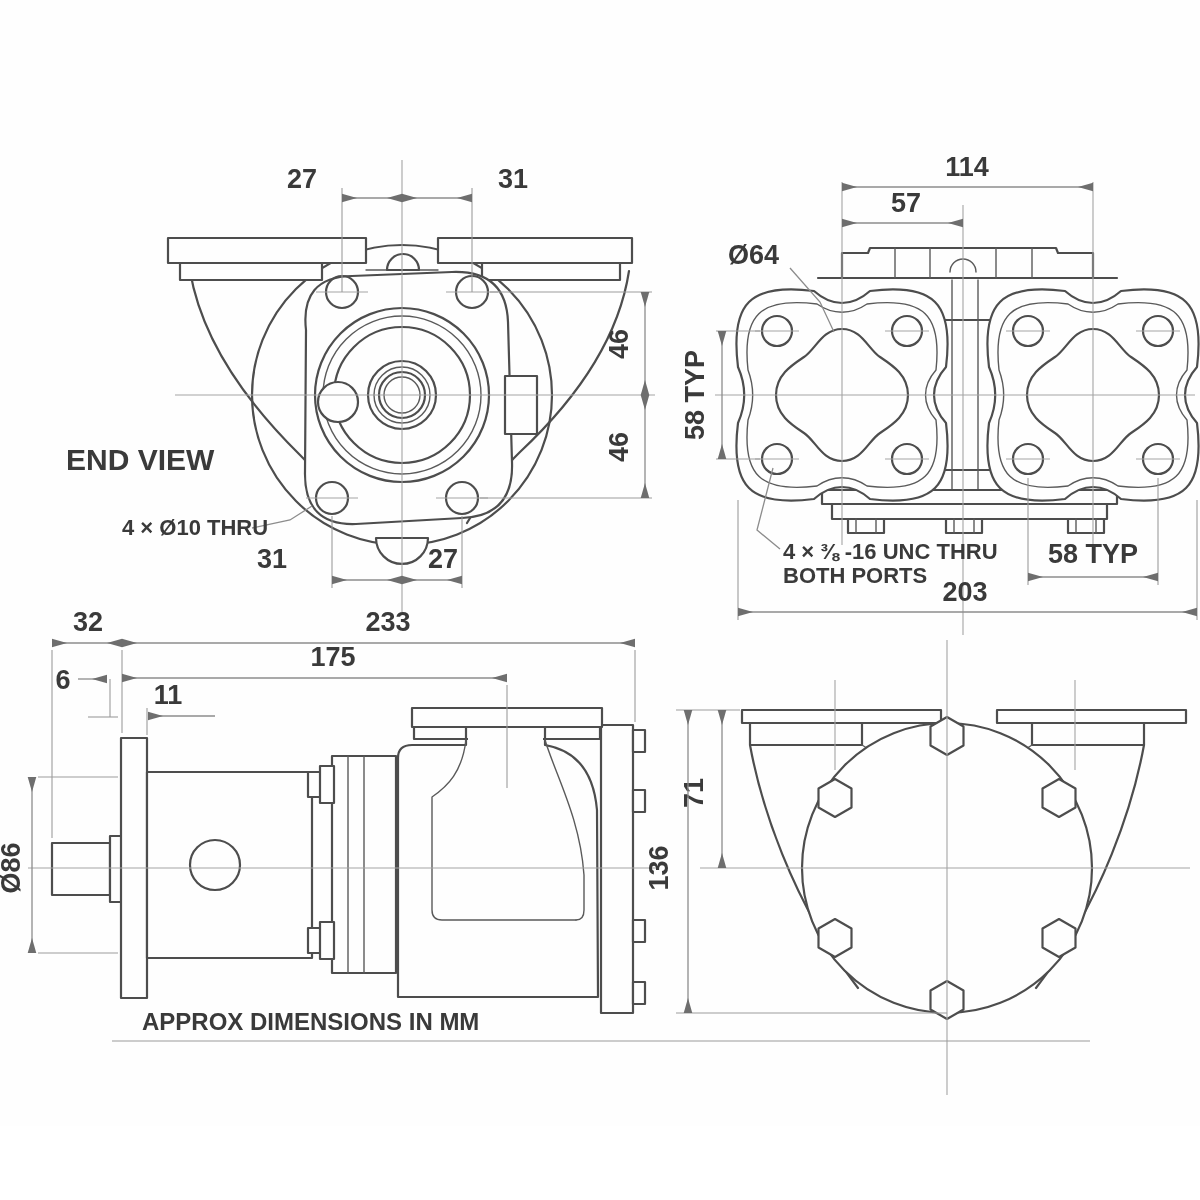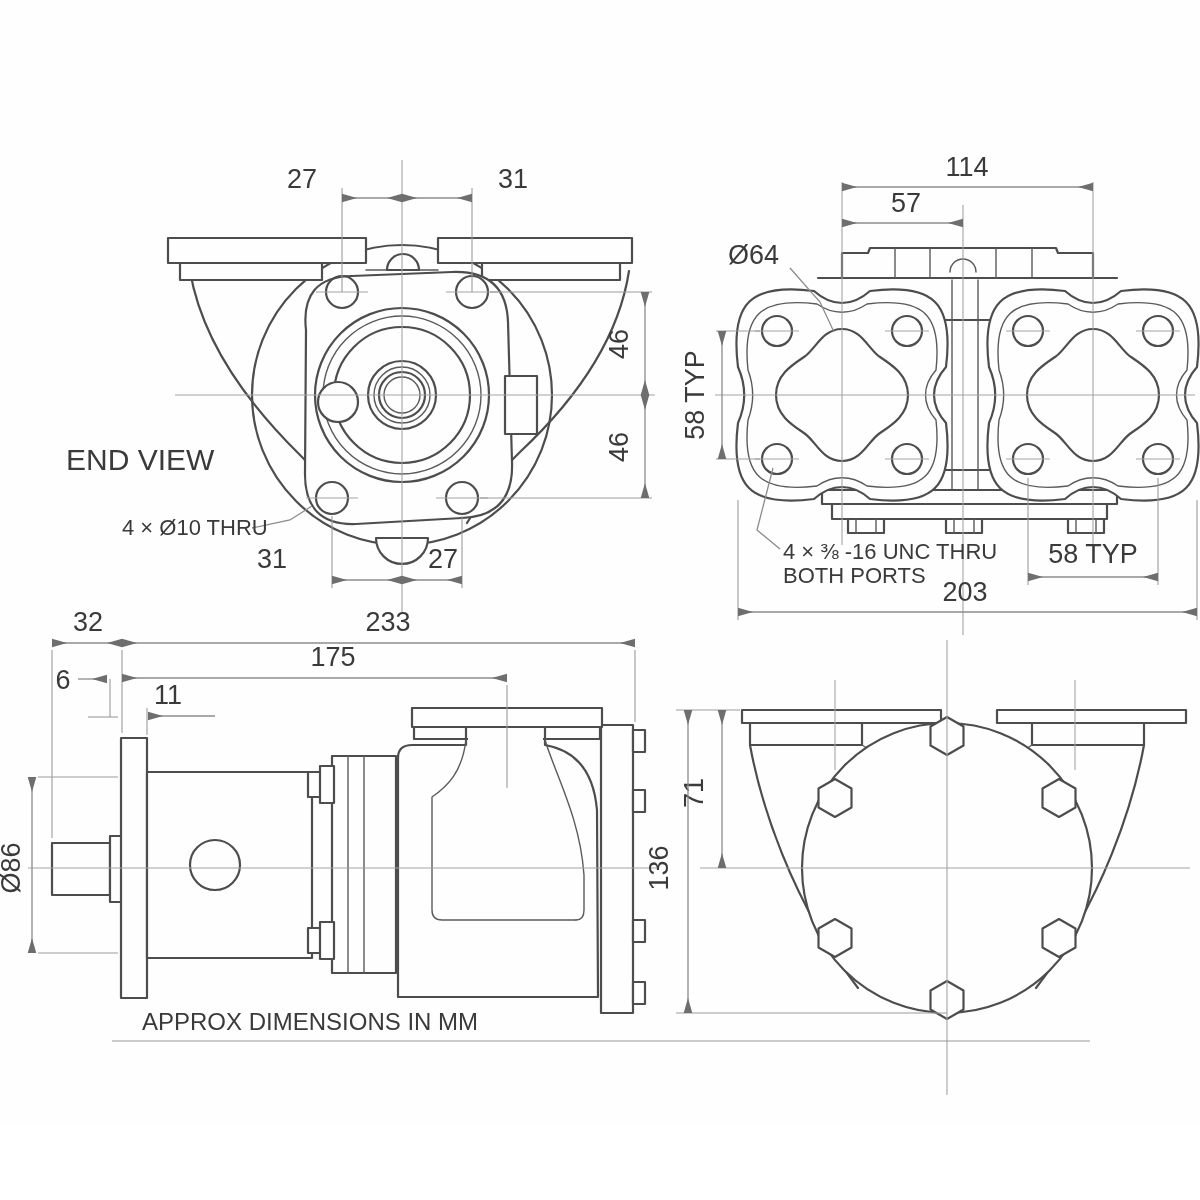--- a/index.html
+++ b/index.html
@@ -1,16 +1,16 @@
 <!DOCTYPE html>
 <html><head>
 <meta charset="utf-8">
 <style>
   html,body{margin:0;padding:0;background:#ffffff;}
-  .page{width:1200px;height:1126px;background:#fefefe;position:relative;overflow:hidden;}
+  .page{width:1200px;height:1126px;background:#fefefe;position:relative;overflow:hidden;font-weight:bold;}
   svg{display:block;}
   text{font-family:"Liberation Sans","DejaVu Sans",sans-serif;fill:#3a3a3a;}
   .dimtxt{font-size:27px;}
   .notetxt{font-size:22px;}
   .bigtxt{font-size:30px;}
   .foottxt{font-size:24px;}
   .obj{fill:none;stroke:#4d4d4d;stroke-width:2.2;stroke-linejoin:round;stroke-linecap:round;}
   .objf{fill:#fefefe;stroke:#4d4d4d;stroke-width:2.2;stroke-linejoin:round;stroke-linecap:round;}
   .objthin{fill:none;stroke:#5a5a5a;stroke-width:1.4;stroke-linejoin:round;stroke-linecap:round;}
   .erase{fill:#fefefe;stroke:none;}

